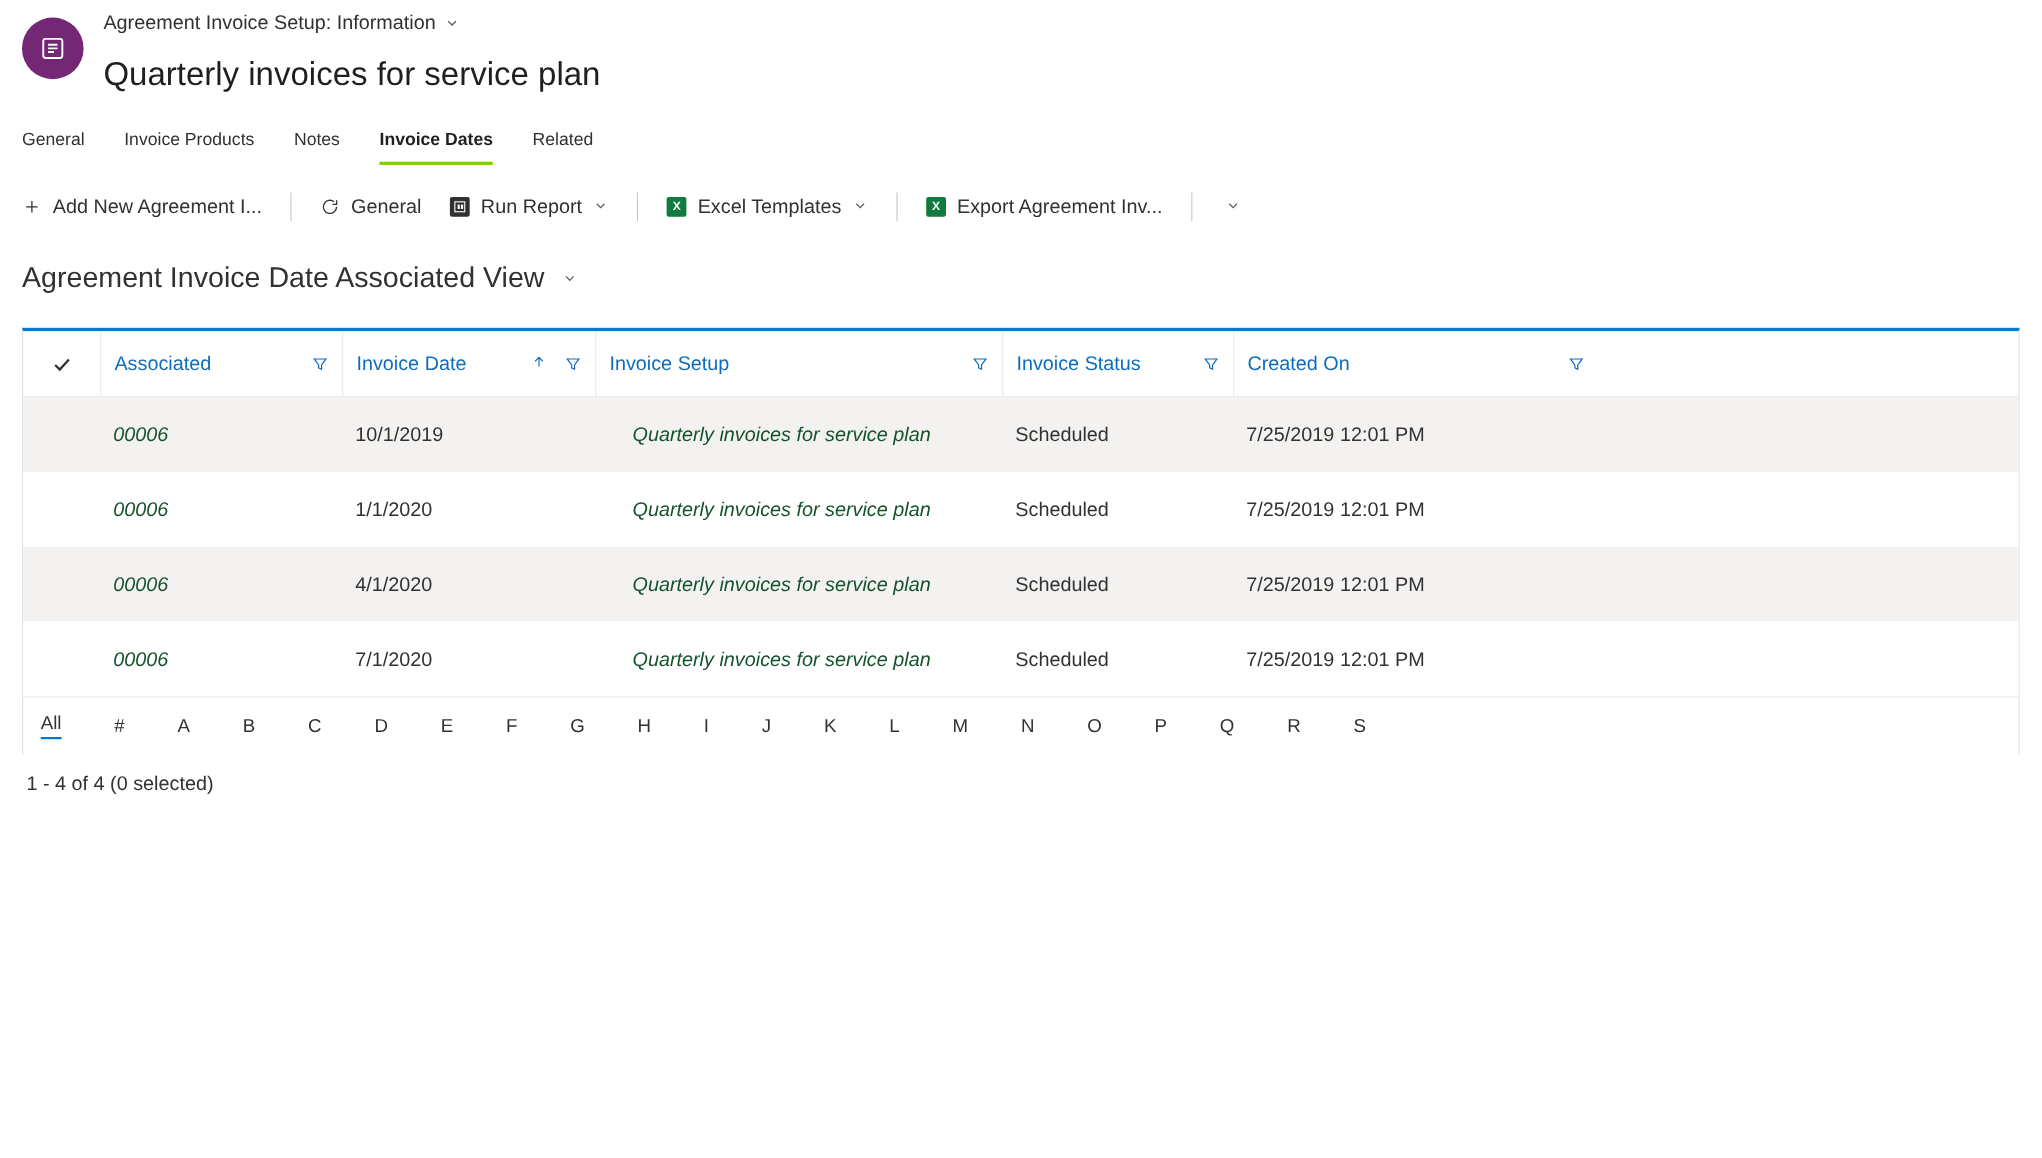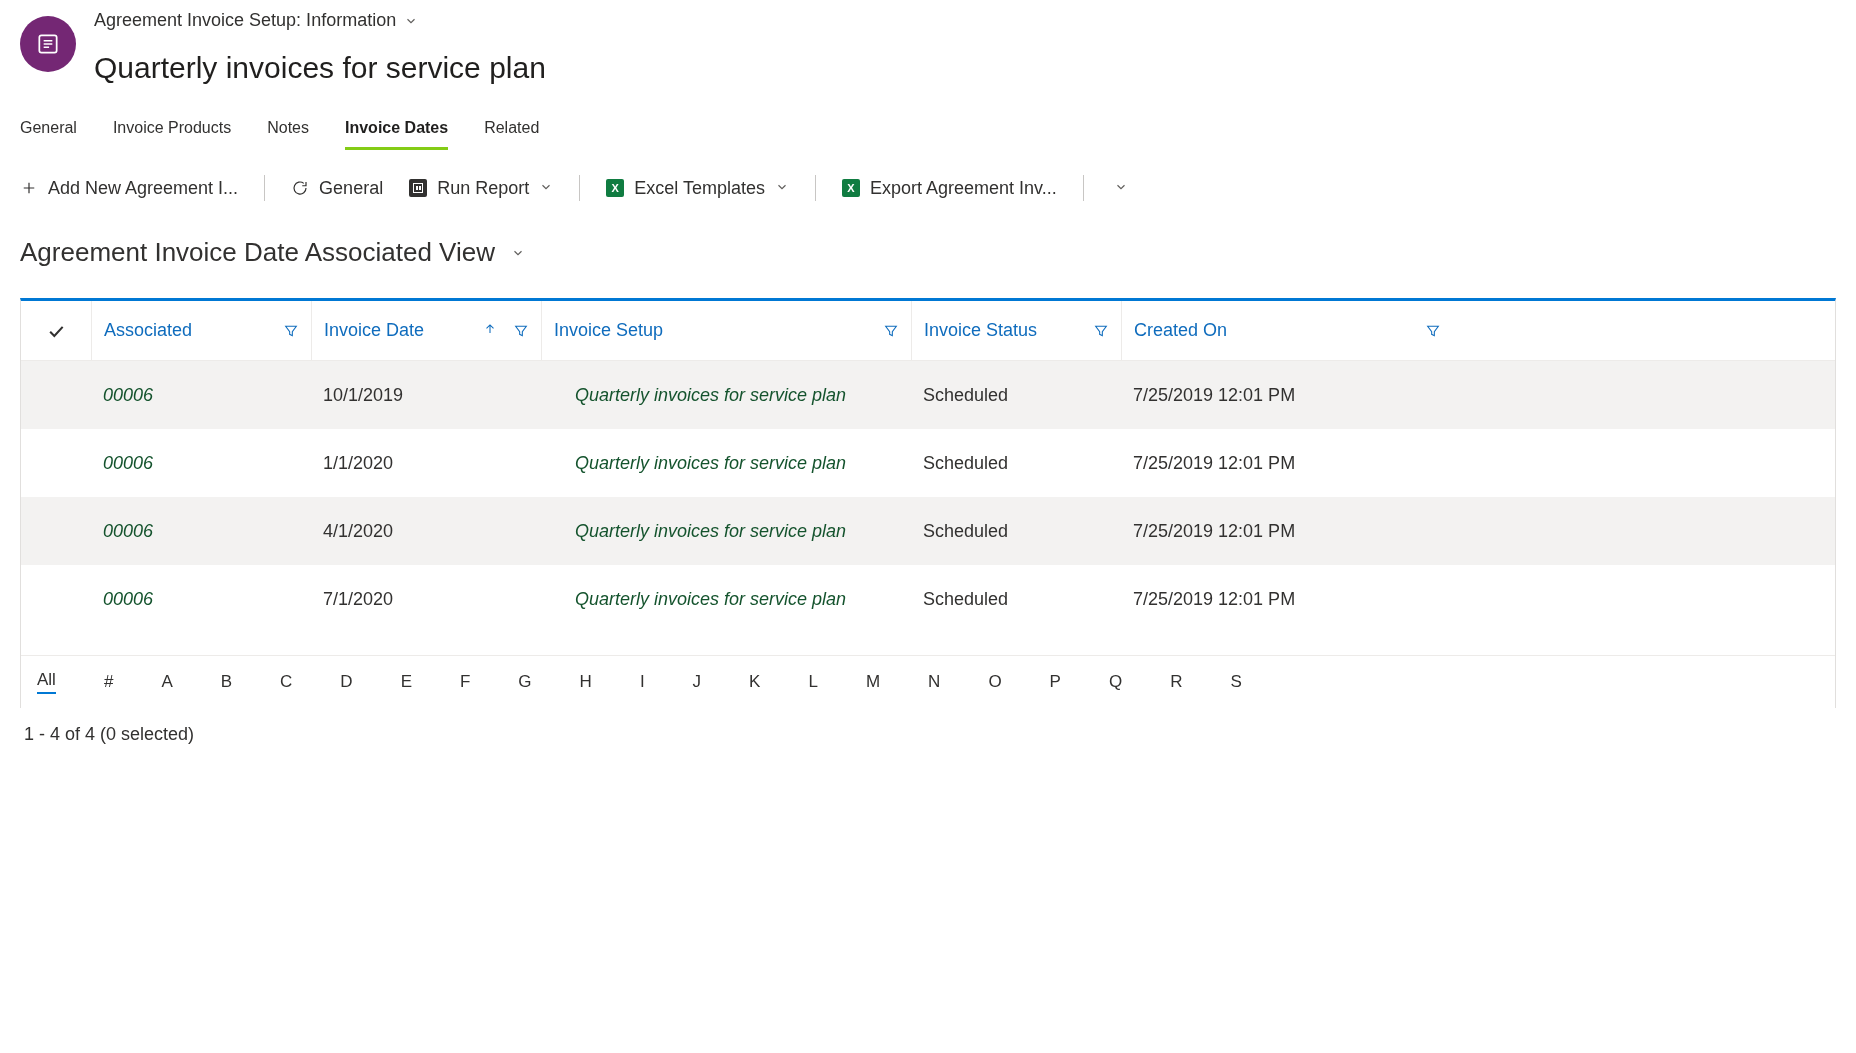--- a/index.html
+++ b/index.html
@@ -73,21 +73,21 @@
   .row:nth-child(odd){ background:#f3f2f1; }
   .row:nth-child(even){ background:#fff; }
   .cell { padding:0 12px; }
   .cell.link { color:#14532d; cursor:pointer;font-style:italic; }
   .rcheck { width:70px; }
   .body-rows .row .cell.col-setup{ padding-left:34px;}
 
   
   .alpha-bar {
     display:flex; gap:48px; padding:14px 16px; border-top:1px solid #edebe9;
-    font-size:17px; color:#323130; align-items:center; overflow:hidden;margin-top:22px;
+    font-size:17px; color:#323130; align-items:center; overflow:hidden;
   }
   .alpha-bar .sel { border-bottom:2px solid #0078d4; padding-bottom:2px; }
   .alpha-bar span{ cursor:pointer; }
 
   .status-line { padding:16px 0 0 4px; font-size:18px; color:#323130; }
 </style>
 </head>
 <body>
 
 <div class="page">

